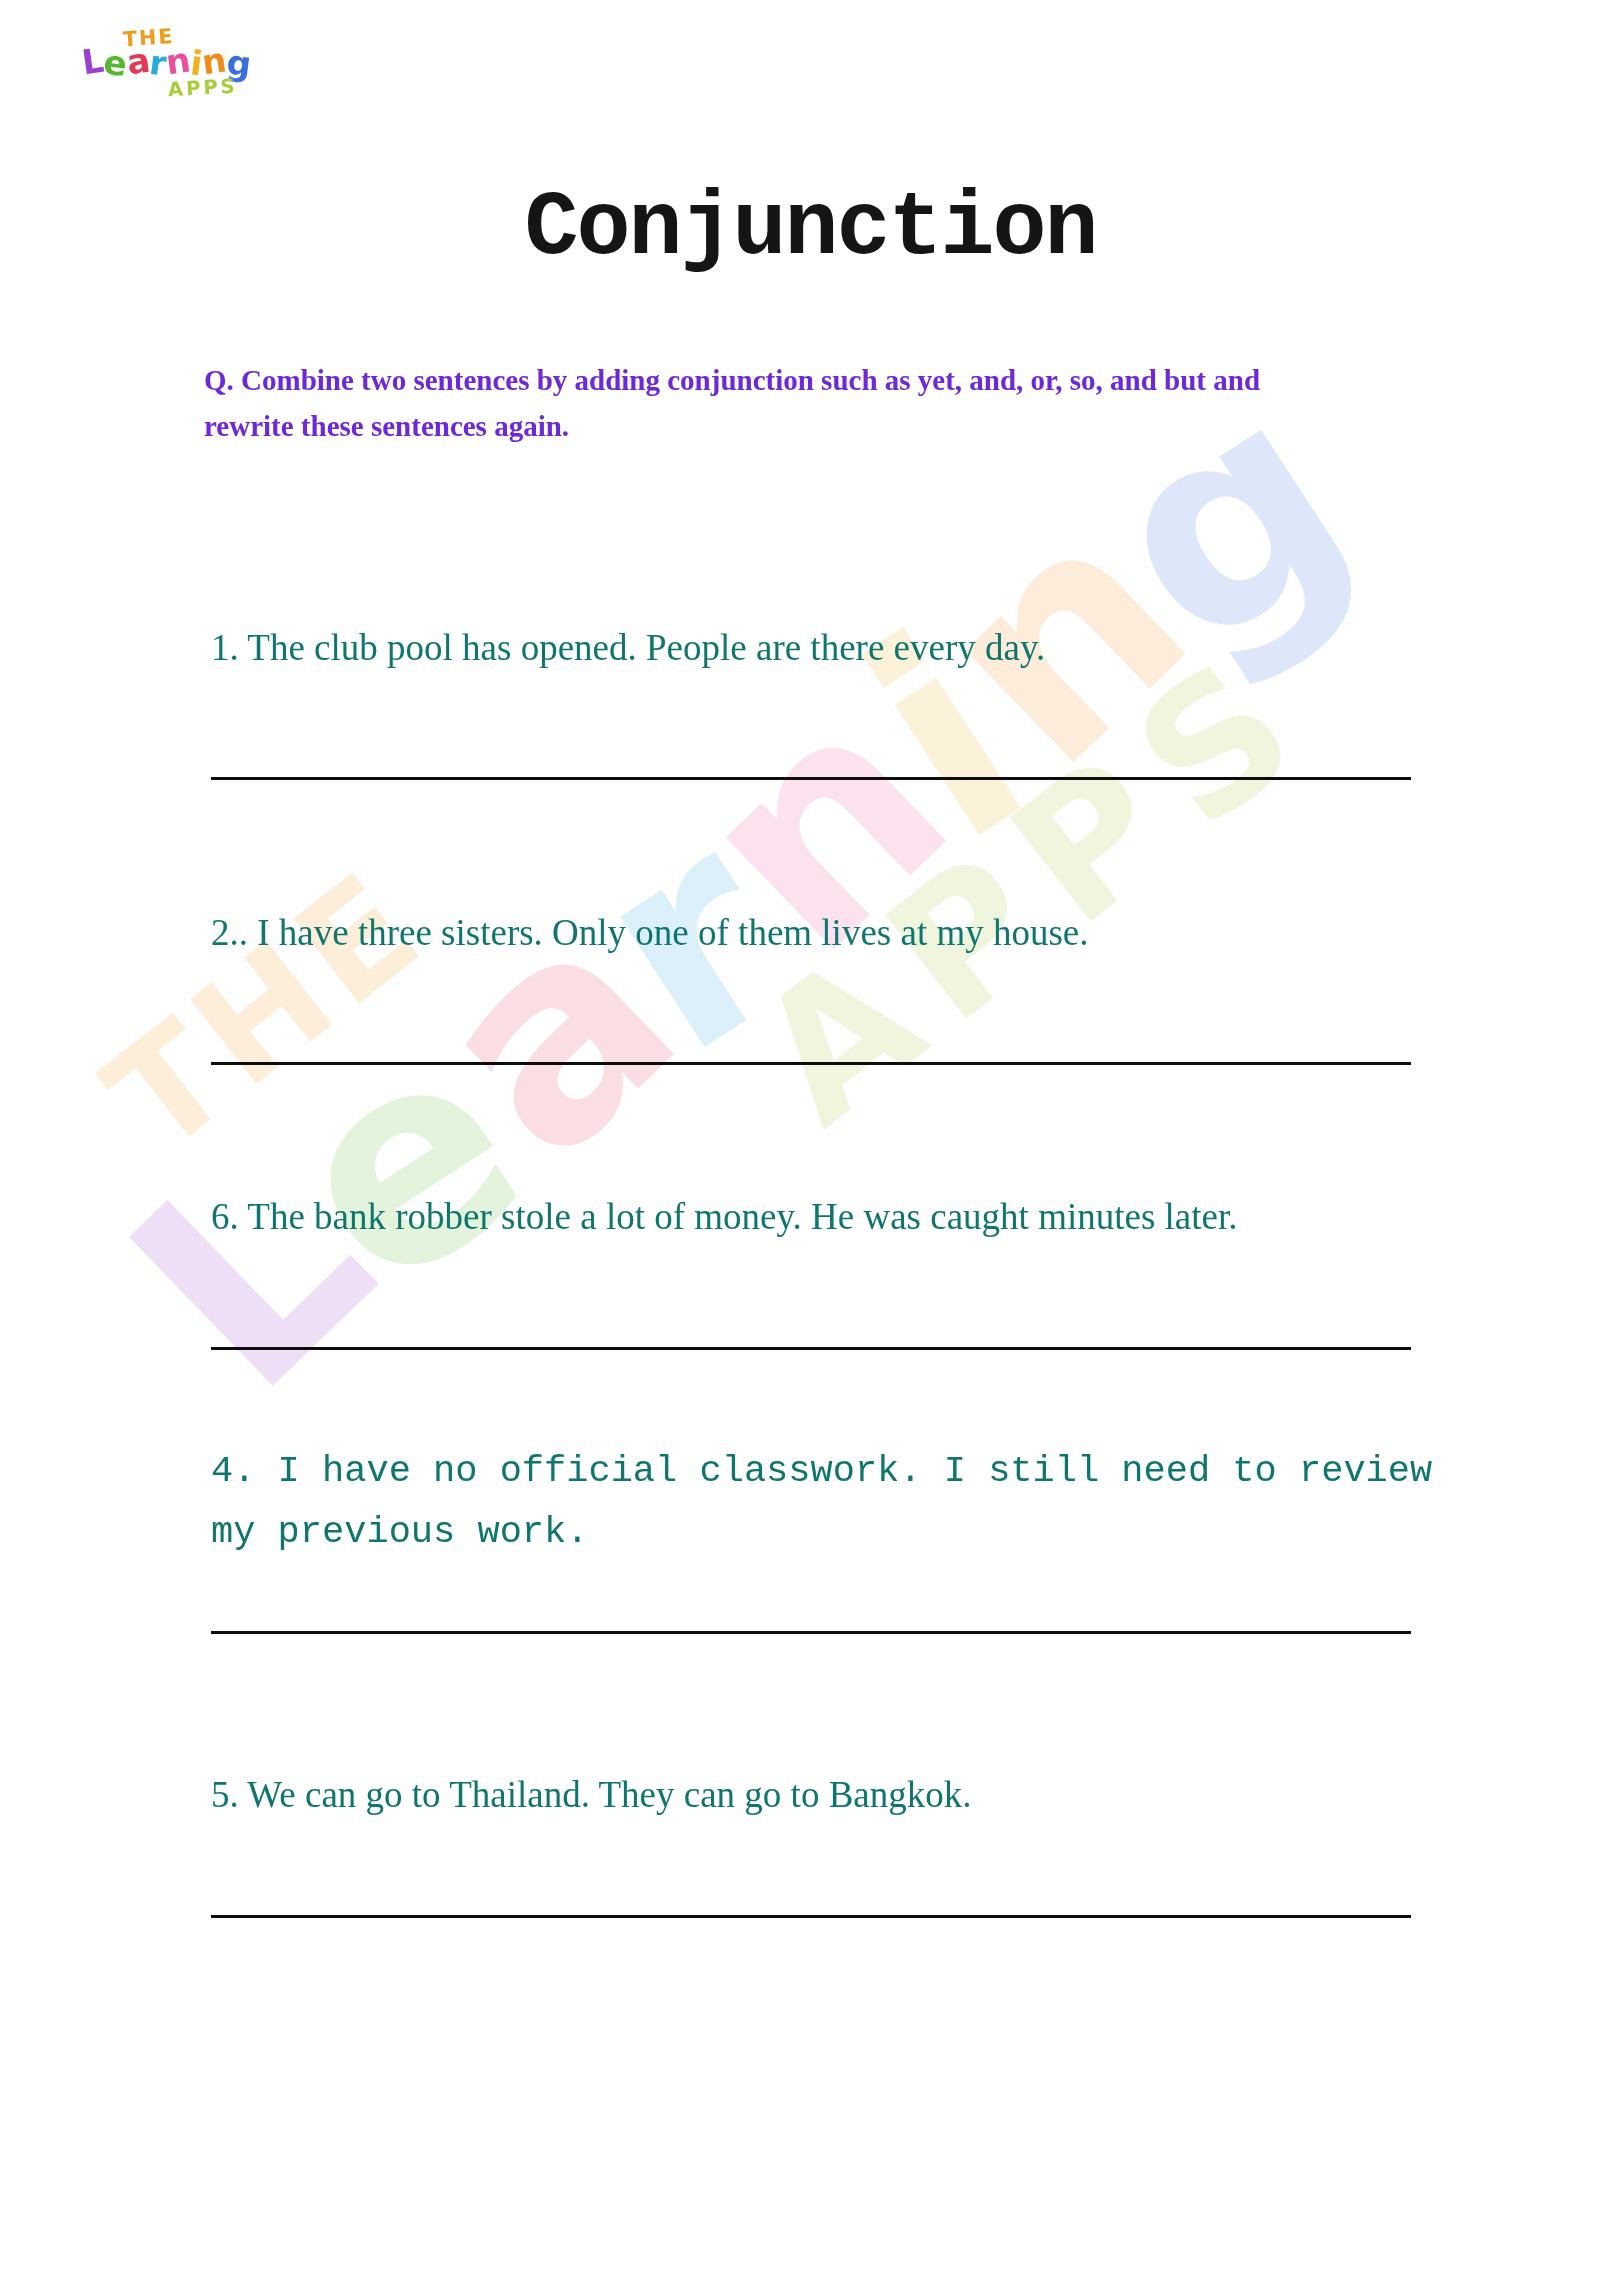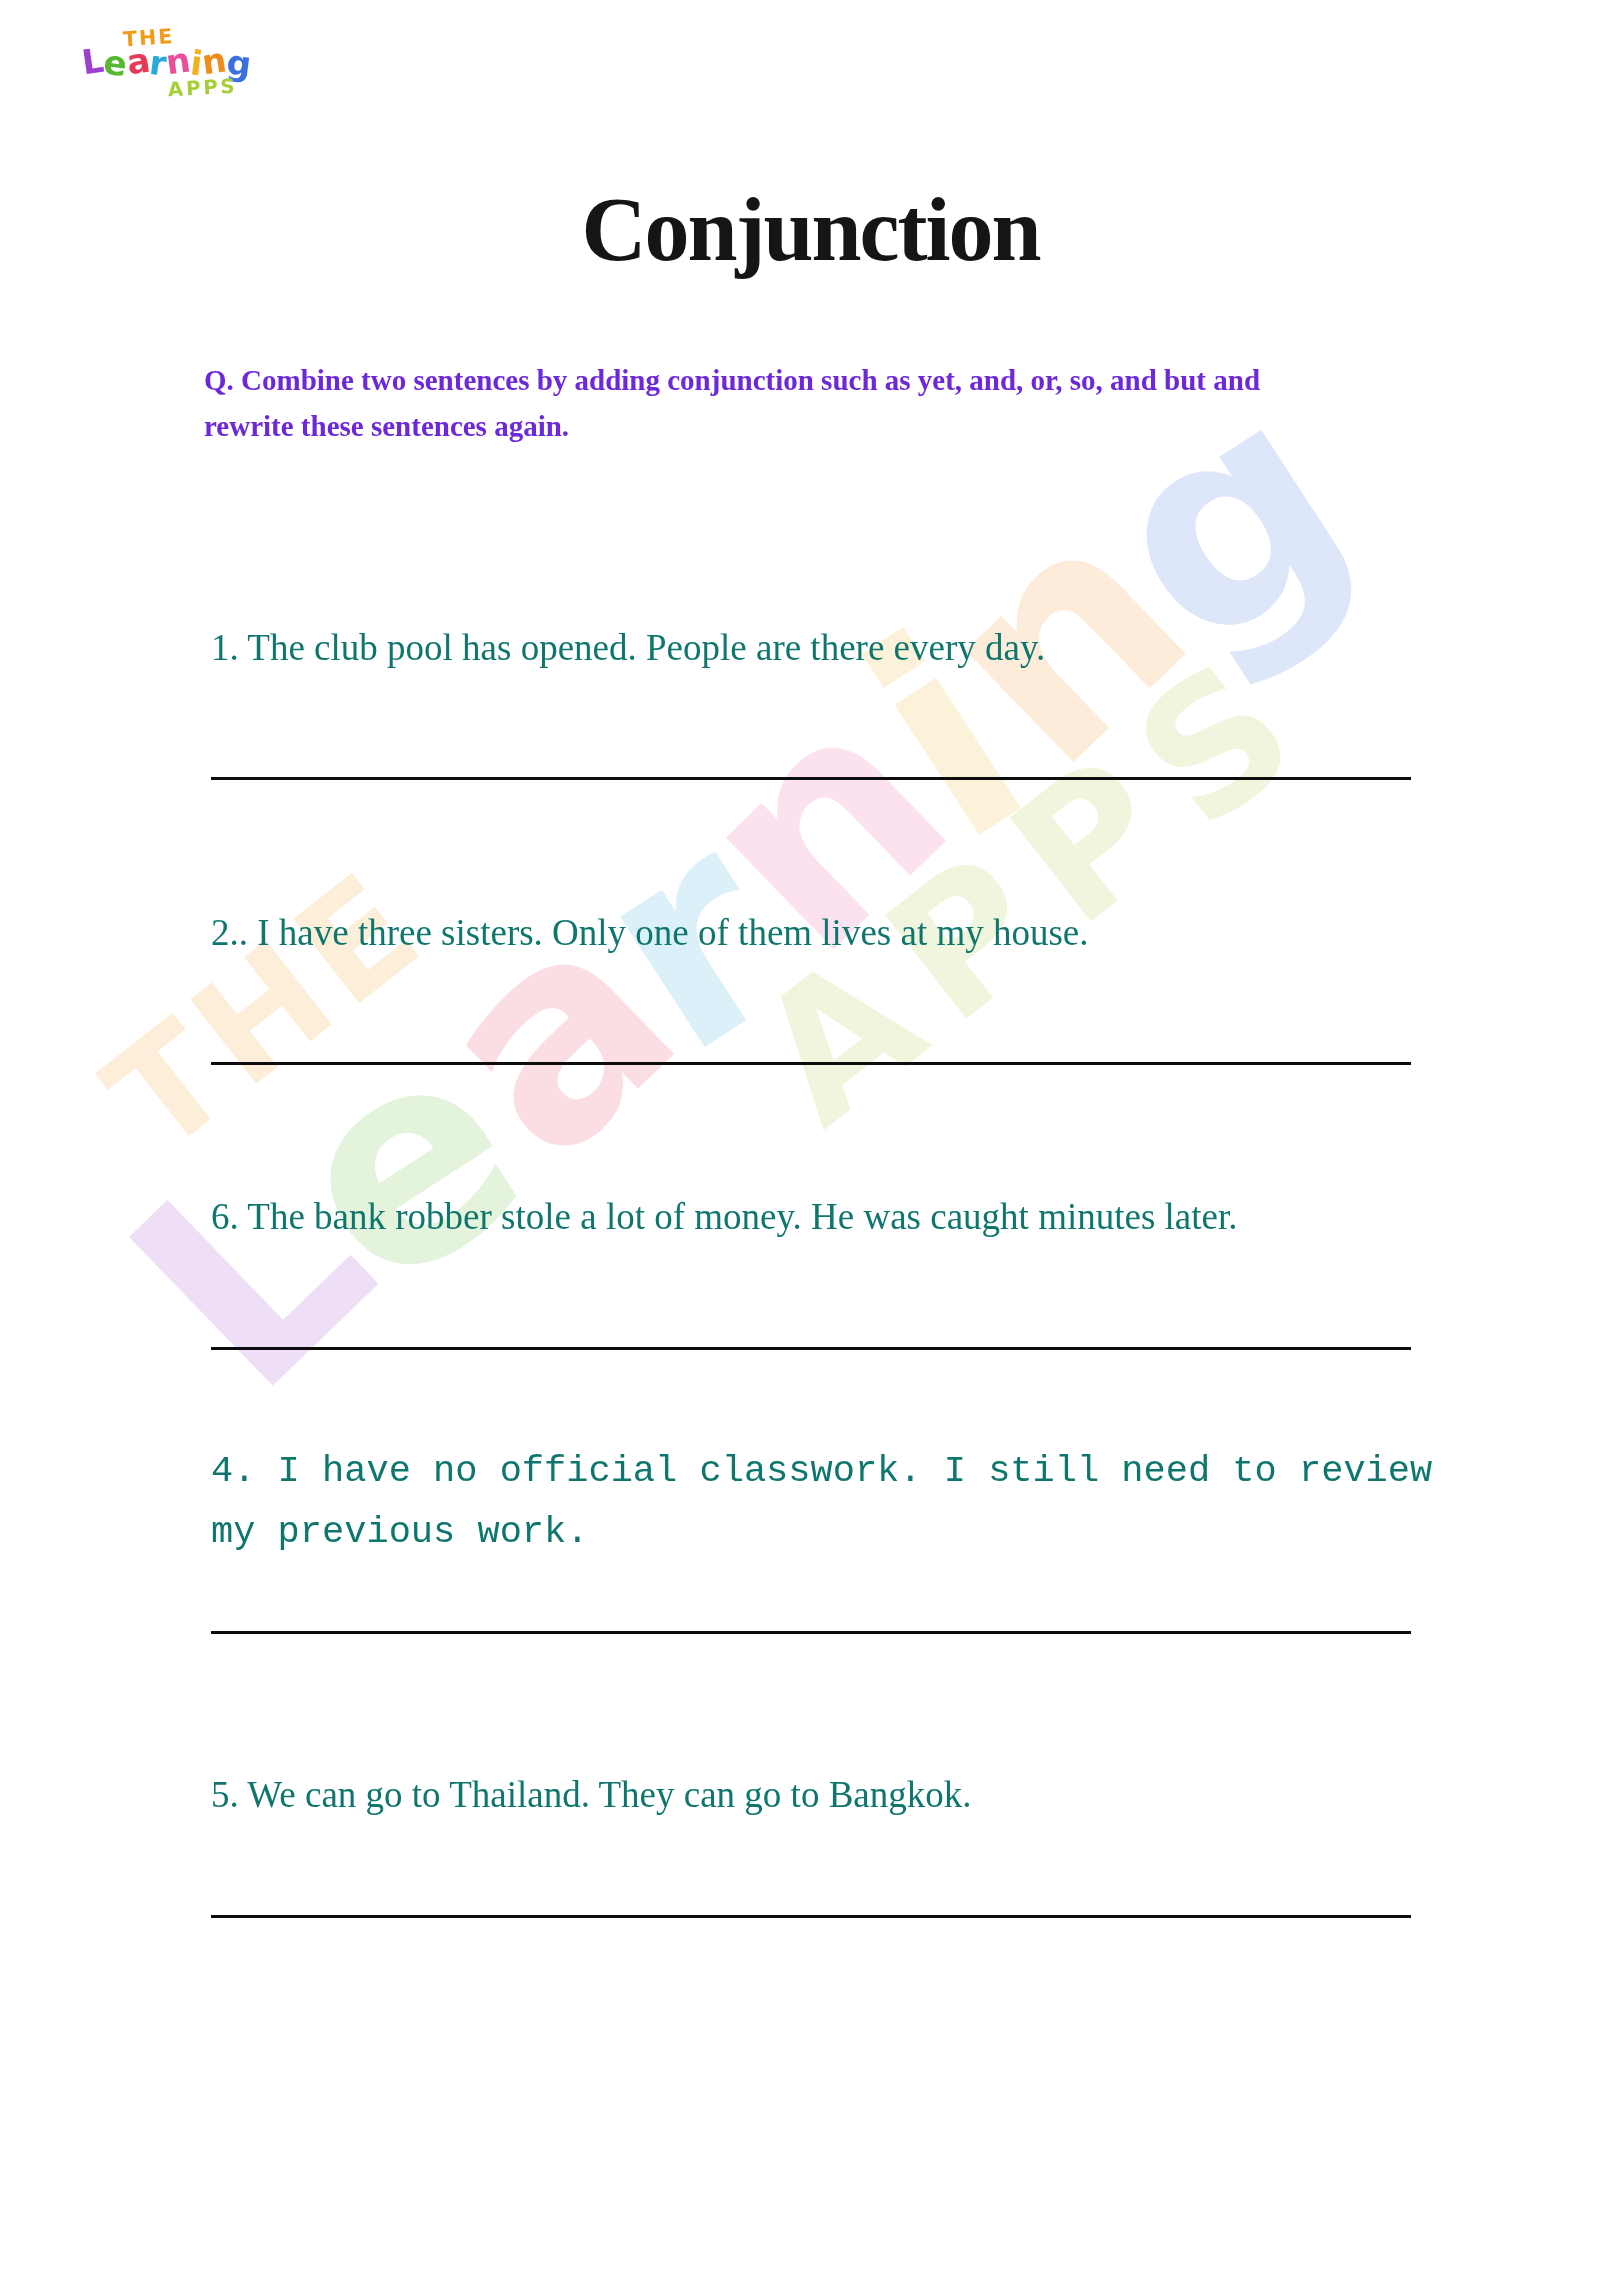--- a/index.html
+++ b/index.html
@@ -55,21 +55,21 @@
   .logo-apps{font-size:19.6px;margin-left:86px;margin-top:2px;letter-spacing:2.9px;transform:rotate(-3deg);}
 
   
   .title{
     position:absolute;
     top:178px;
     left:0;
     width:100%;
     text-align:center;
     z-index:1;
-    font-family:Liberation Serif, serif;
+    font-family:Liberation Mono, monospace;
     font-weight:800;
     font-size:90px;
     letter-spacing:-2px;
     color:#151515;
     margin:0;
   }
 
   
   .question{
     position:absolute;

